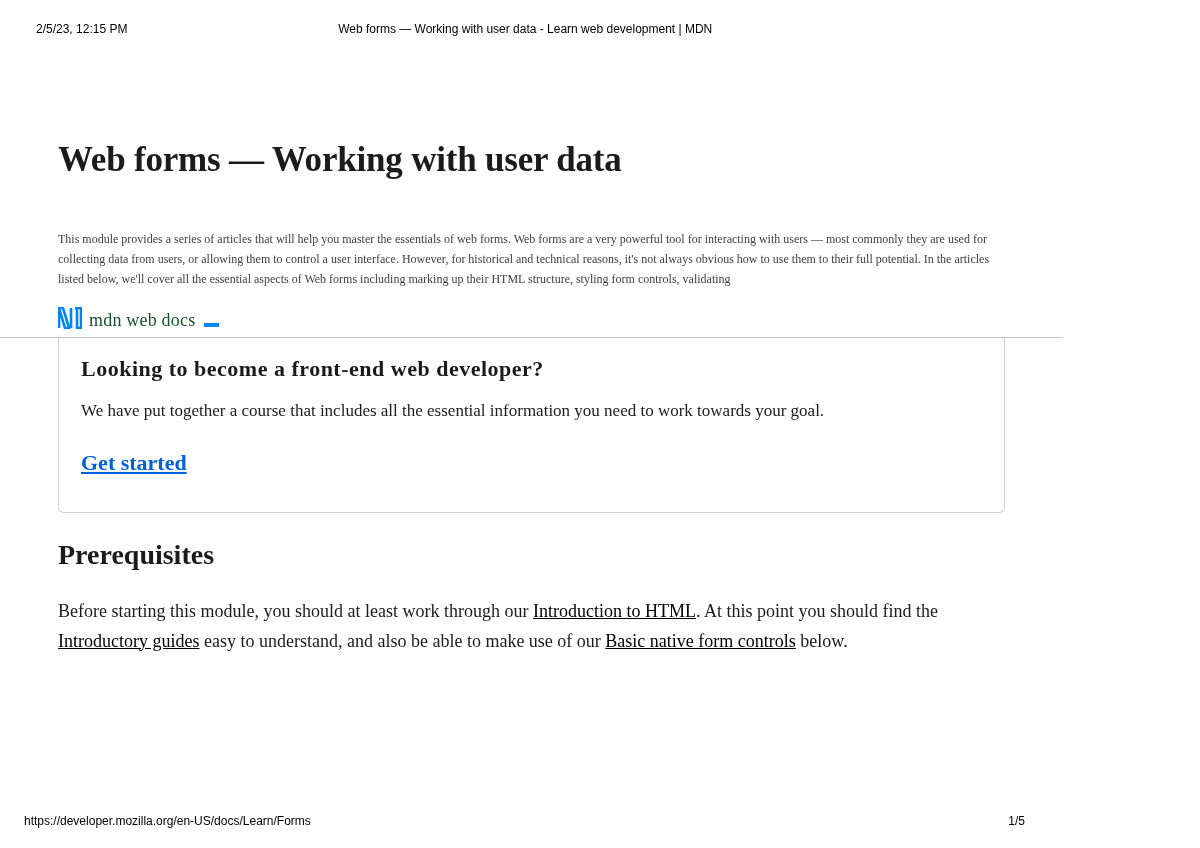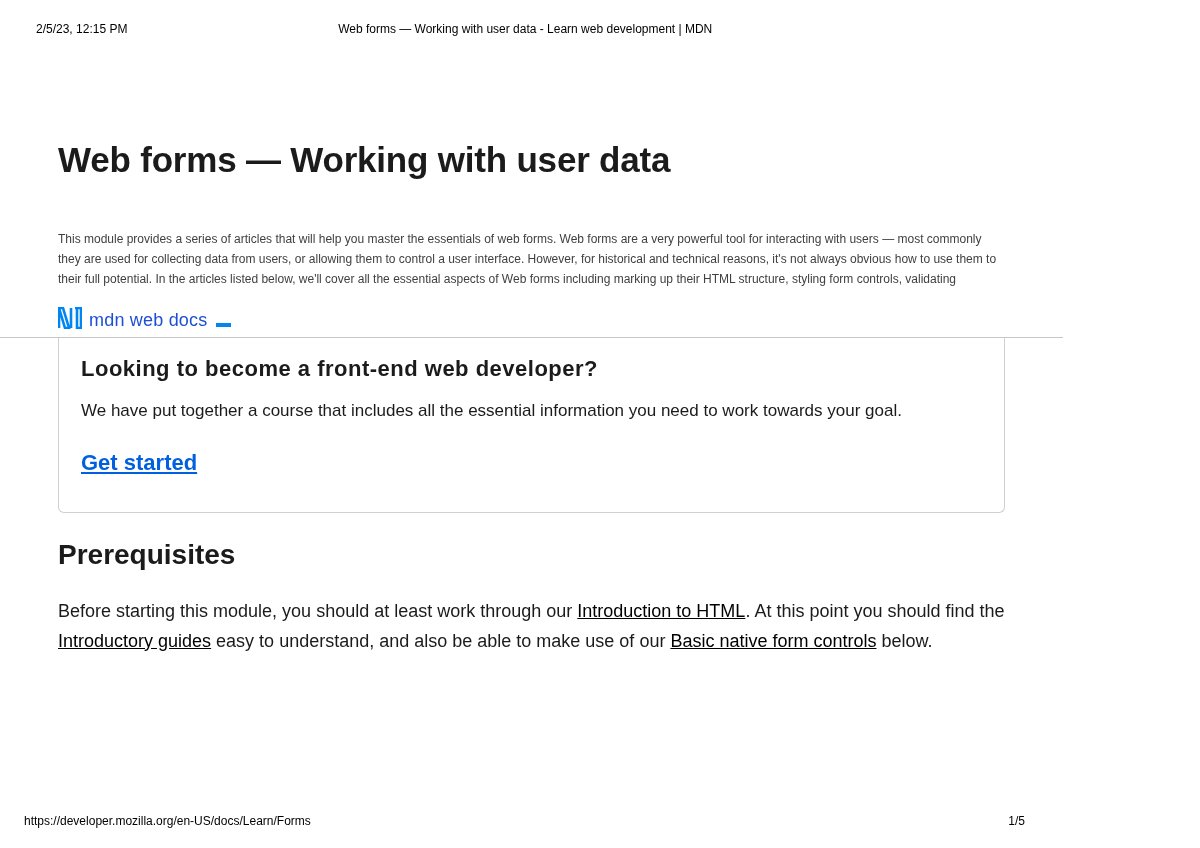--- a/index.html
+++ b/index.html
@@ -1,24 +1,24 @@
 <!DOCTYPE html>
 <html><head>
 <meta charset="utf-8">
 <style>
   * { box-sizing: border-box; margin: 0; padding: 0; }
   html, body { width: 1200px; height: 848px; background: #fff; font-family: -apple-system, BlinkMacSystemFont, "Segoe UI", Helvetica, Arial, sans-serif; color: #1b1b1b; }
   .page { position: relative; width: 1049px; height: 848px; }
   .print-header { position: absolute; top: 22px; left: 0; right: 0; padding: 0 36px; display: flex; justify-content: space-between; font-size: 12px; color: #000; }
-  .content { position: absolute; top: 140px; left: 58px; right: 44px; }
+  .content { position: absolute; top: 140px; left: 58px; right: 44px; font-family: Liberation Serif, serif; }
   h1 { font-size: 35px; font-weight: 700; letter-spacing: -0.2px; margin-bottom: 50px; }
   .intro { font-size: 12px; line-height: 1.65; color: #404040; }
   .logo-bar { margin-top: 18px; margin-bottom: 4px; display: flex; align-items: center; gap: 7px; }
   .logo-m { display: inline-block; }
-  .logo-text { font-size: 18px; font-weight: 500; color: #1d4ed8; letter-spacing: 0.2px; }
+  .logo-text { font-size: 18px; font-weight: 500; color: #14532d; letter-spacing: 0.2px; }
   .logo-cursor { display:inline-block; width: 15px; height: 4px; background: #0085f2; margin-left: 2px; position: relative; top: 5px; }
   .divider { border: none; border-top: 1px solid #c7c7c7; margin: 0 -58px 0 -58px; }
   .callout { border: 1px solid #d0d0d0; border-top: none; border-radius: 0 0 6px 6px; padding: 18px 22px 36px 22px; margin: 0 0 26px 0; }
   .callout h2 { font-size: 22px; font-weight: 600; letter-spacing: 0.5px; margin-bottom: 16px; }
   .callout p { font-size: 17px; line-height: 1.5; margin-bottom: 26px; }
   .callout a { font-size: 22px; font-weight: 700; color: #0060df; text-decoration: underline; }
   h2.section { font-size: 28px; font-weight: 700; margin-bottom: 26px; }
   .body-text { font-size: 18px; line-height: 1.65; }
   .body-text a { color: #000000; text-decoration: underline; }
   .print-footer { position: absolute; bottom: 20px; left: 0; right: 0; padding: 0 24px; display: flex; justify-content: space-between; font-size: 12px; color: #000; }

